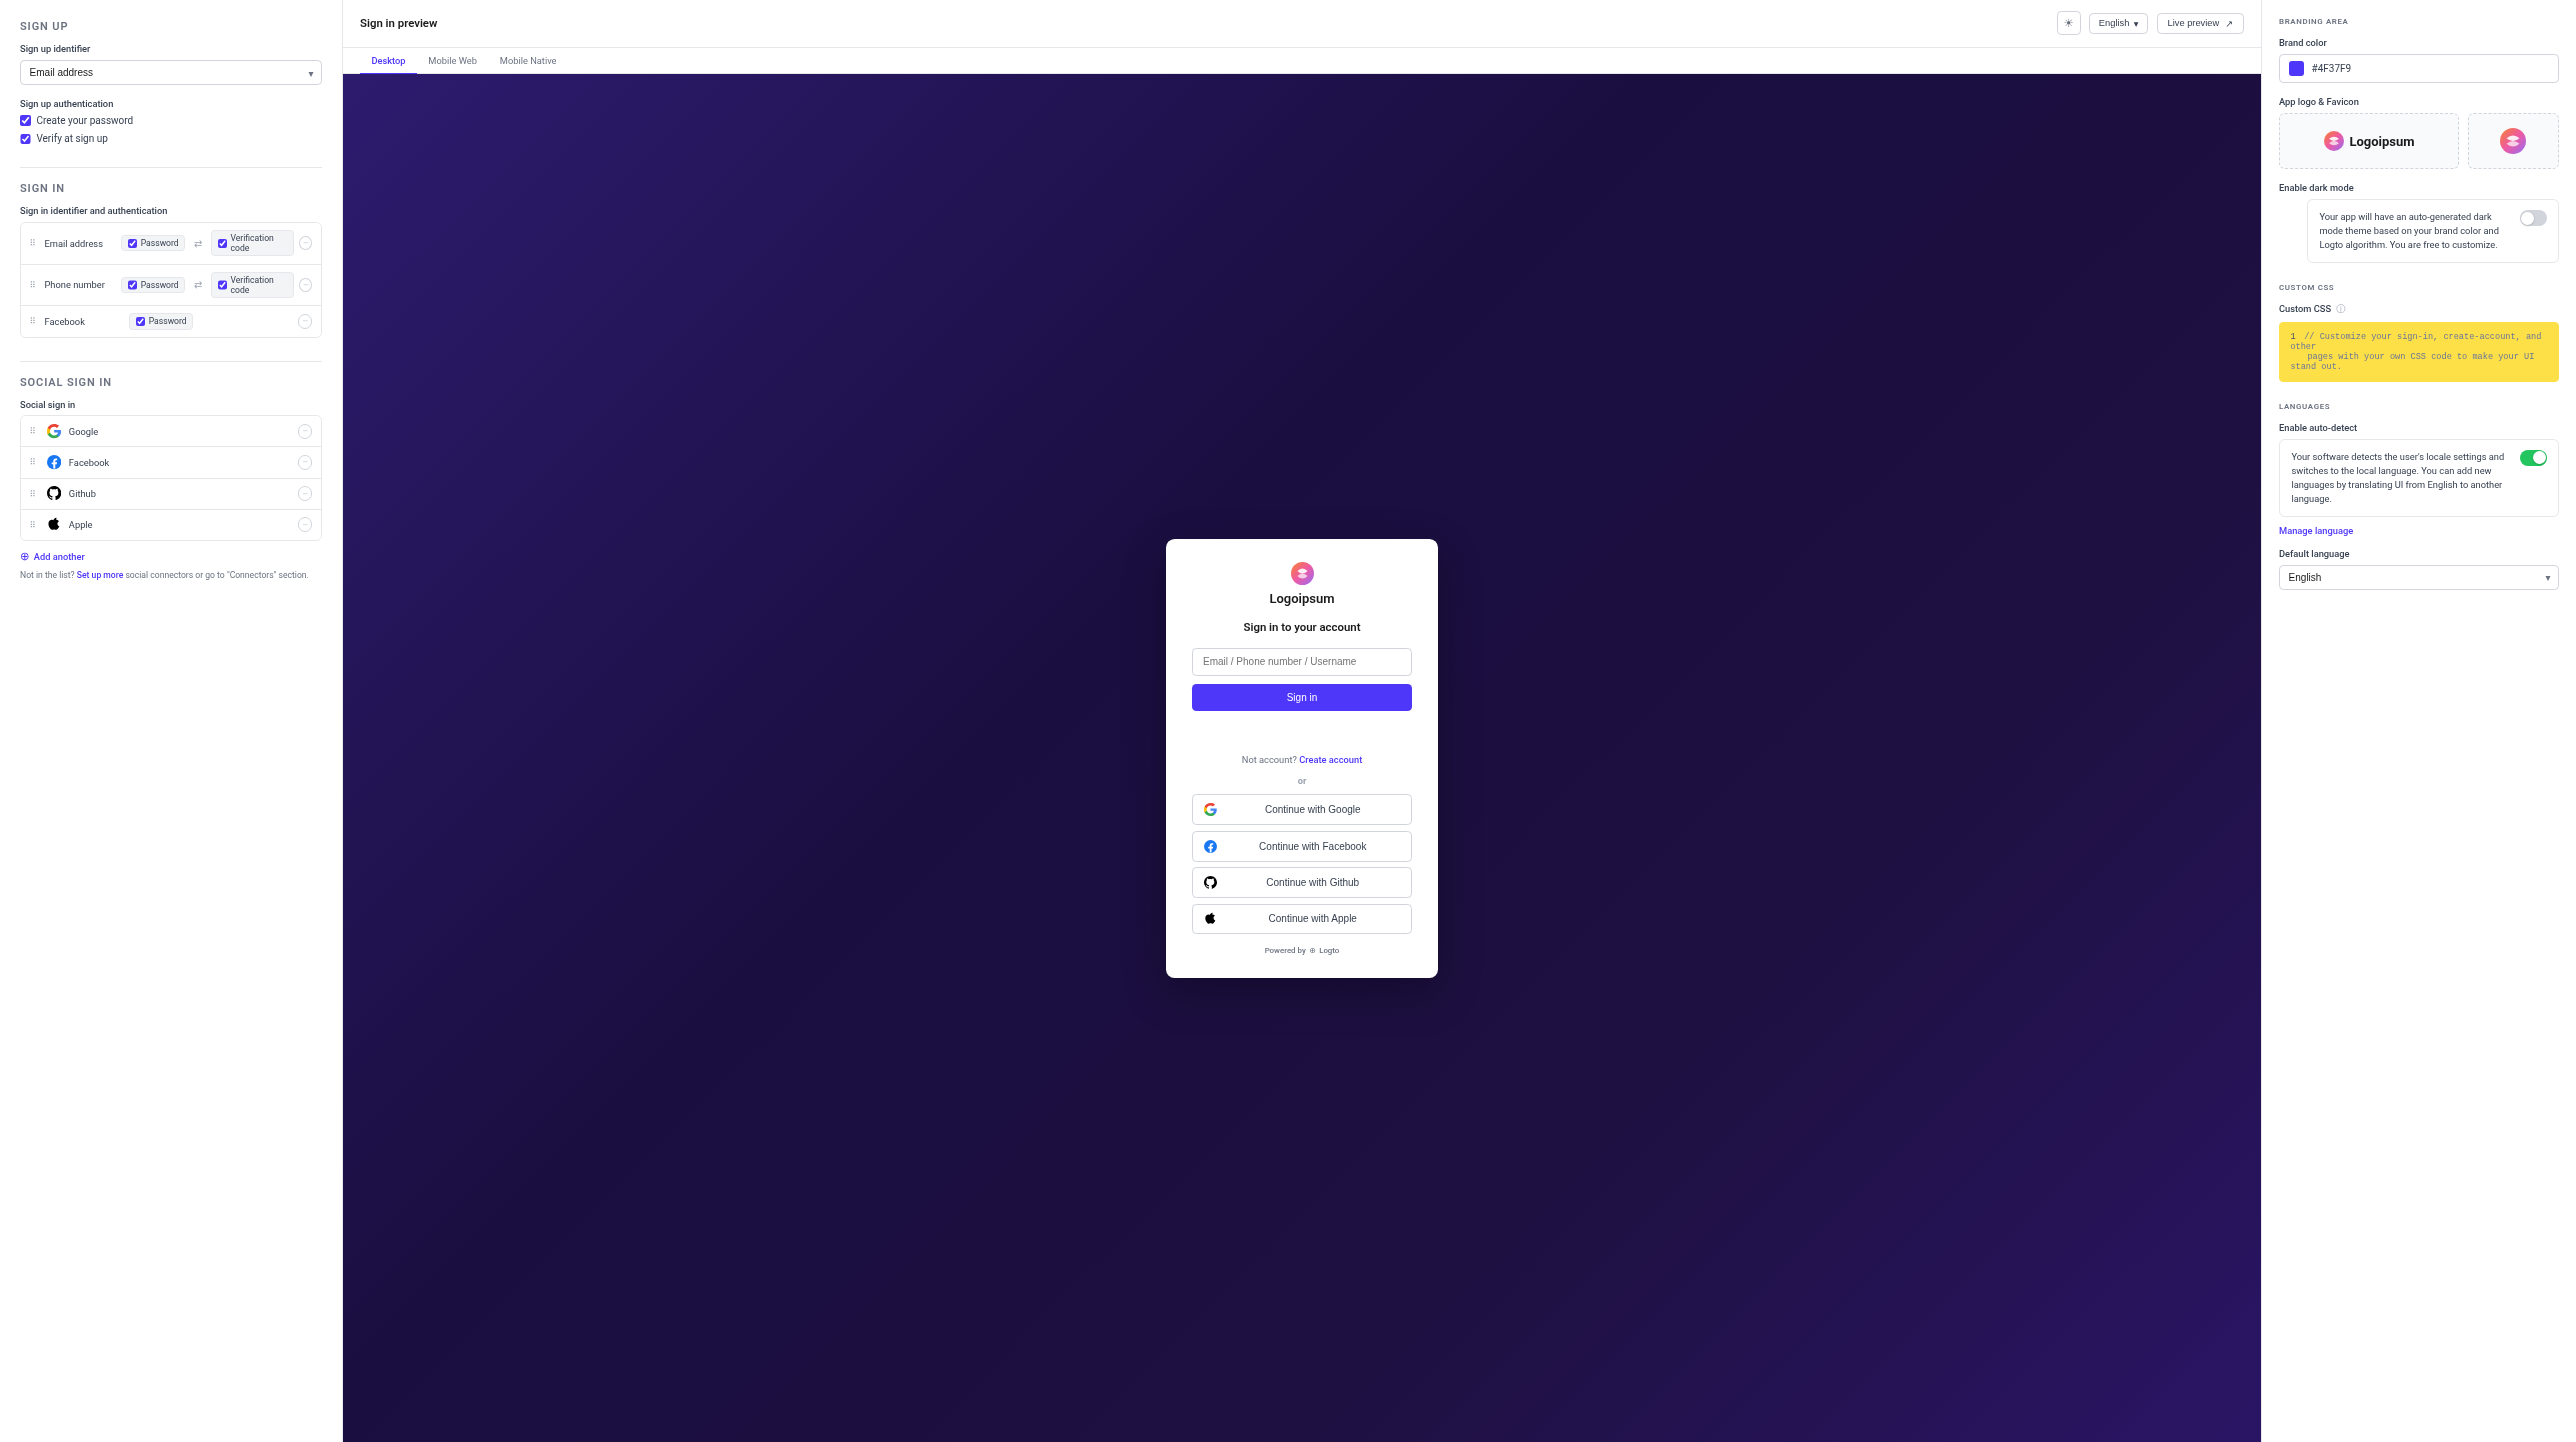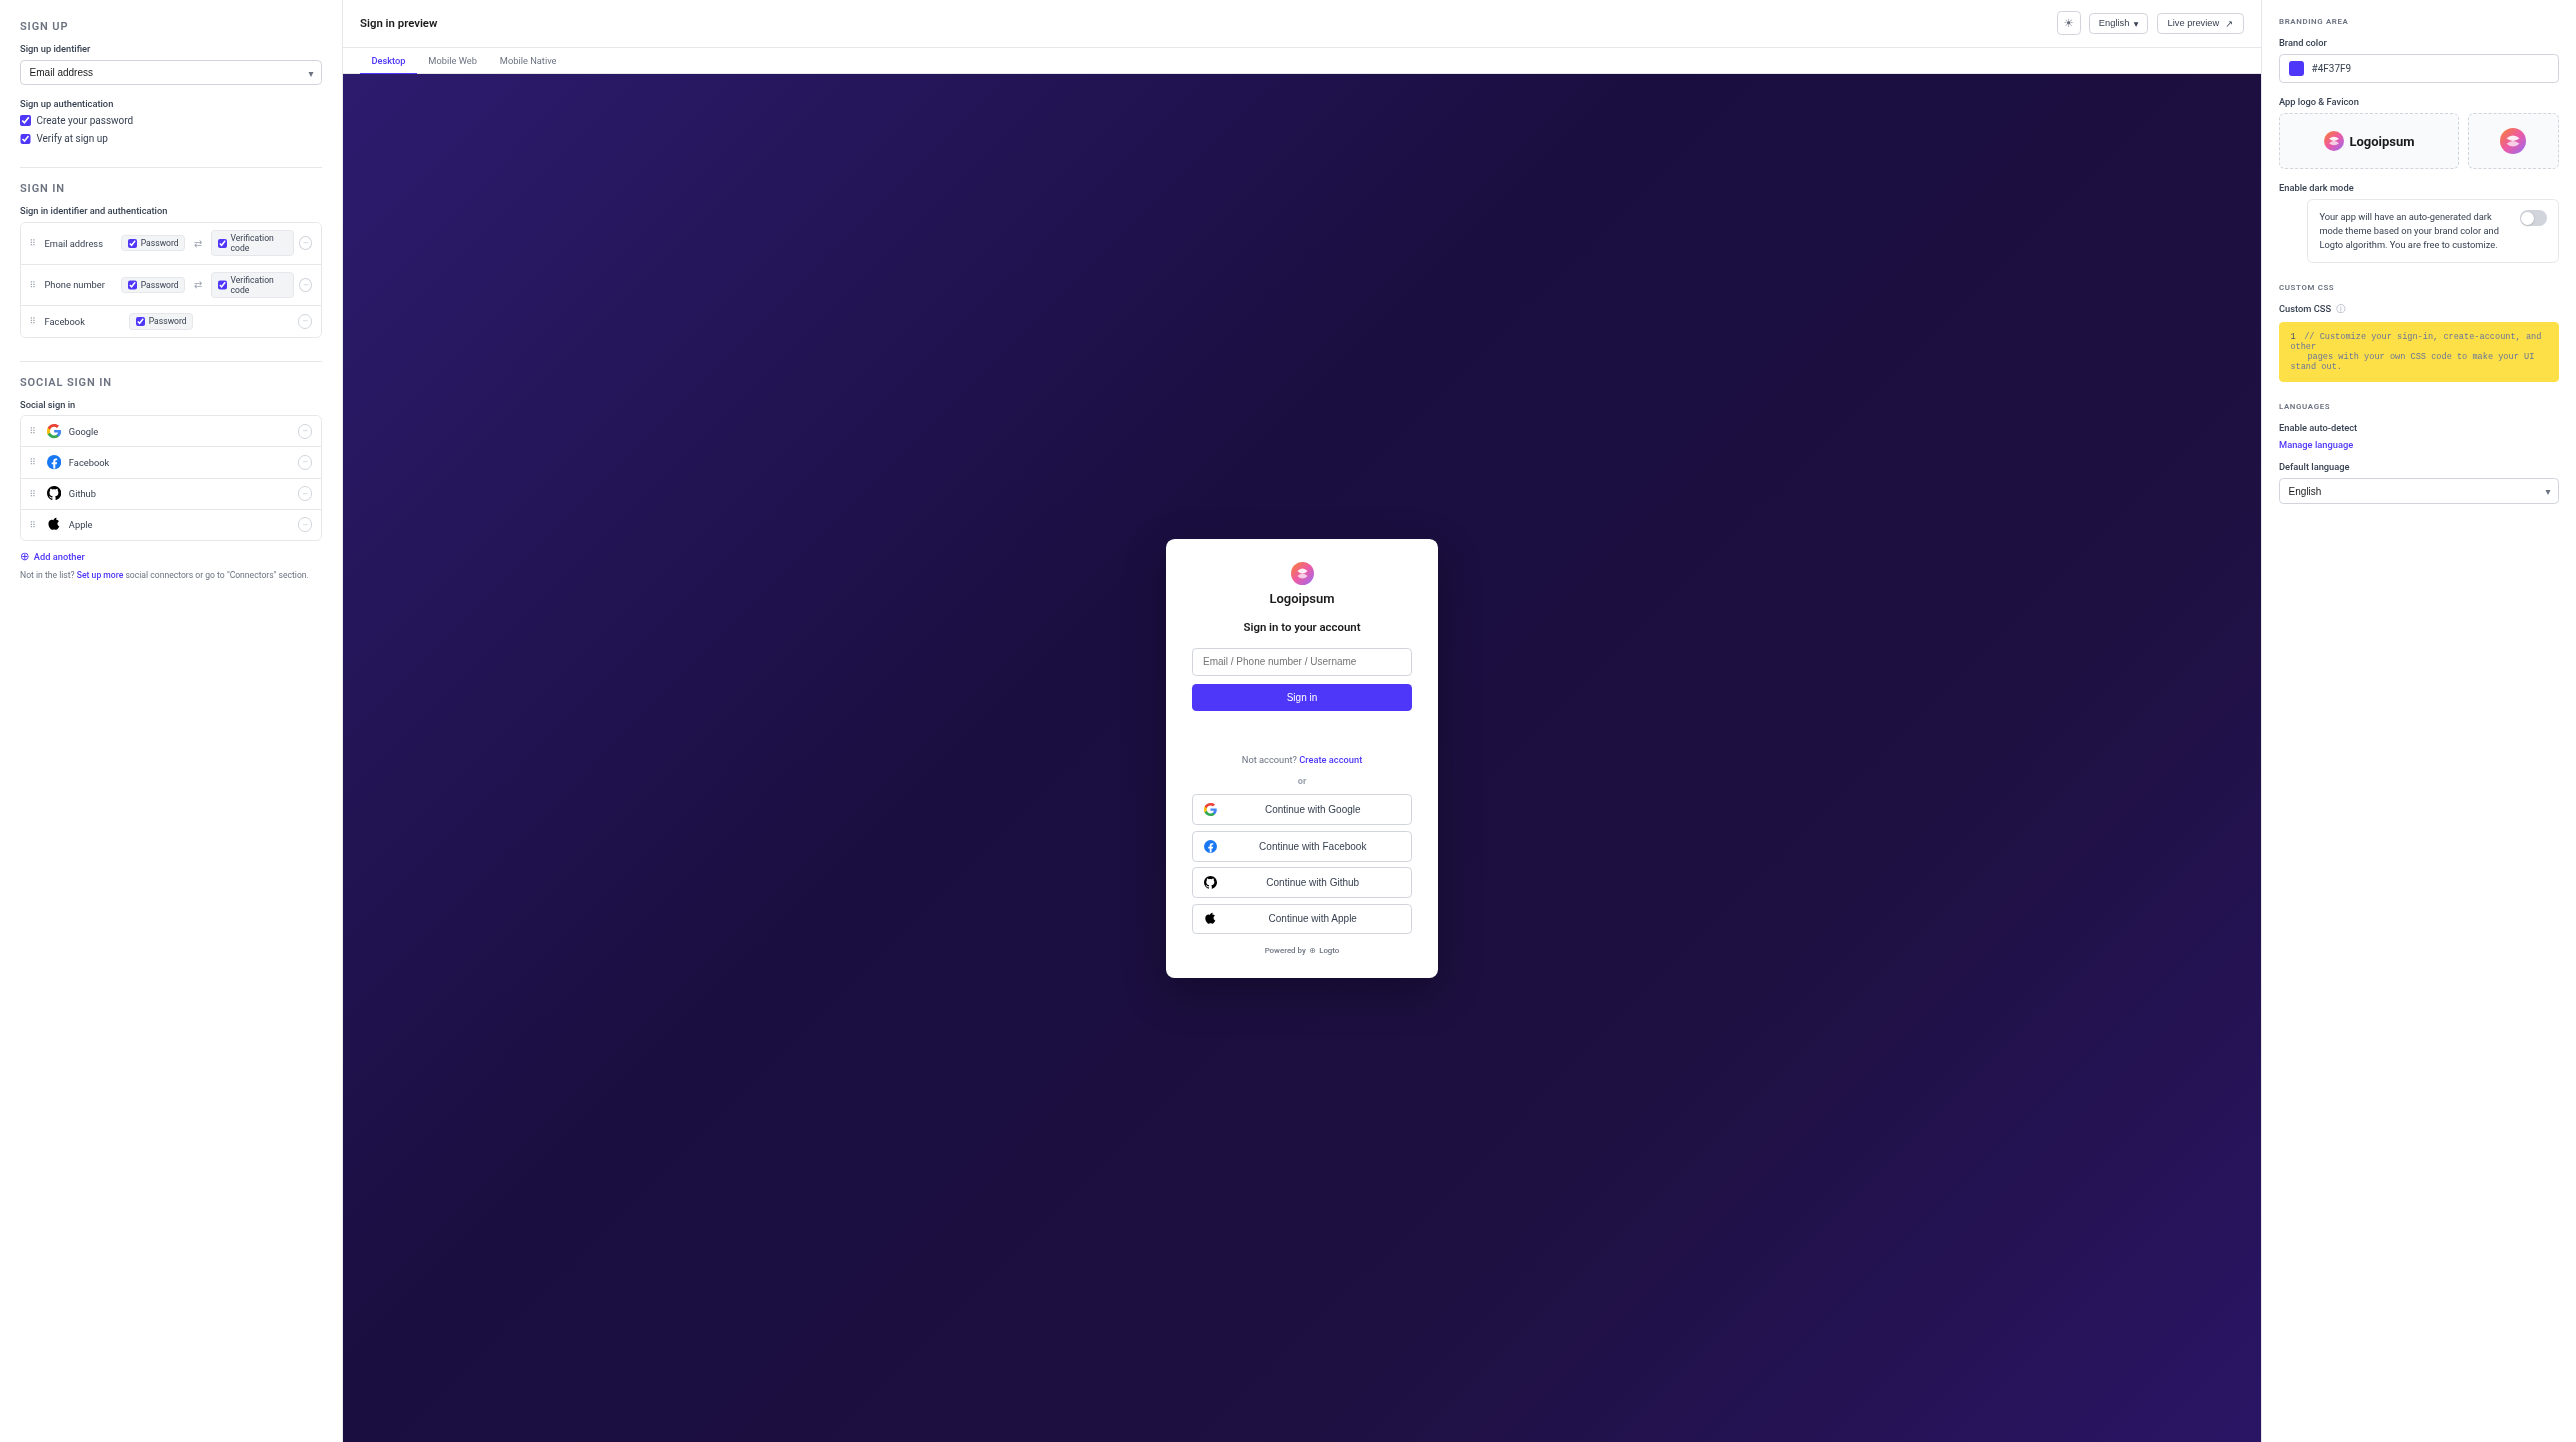--- a/index.html
+++ b/index.html
@@ -940,20 +940,24 @@
     <div class="css-editor">
       <span class="line-num">1</span><span class="css-comment">// Customize your sign-in, create-account, and other</span><br>
       <span style="margin-left: 17px;" class="css-comment">pages with your own CSS code to make your UI stand out.</span>
     </div>
   </div>
 
   <div class="right-section">
     <div class="right-section-title">LANGUAGES</div>
 
     <div class="right-field-label">Enable auto-detect</div>
+    <div class="auto-detect-box">
+      <span class="auto-detect-text">Your software detects the user's locale settings and switches to the local language. You can add new languages by translating UI from English to another language.</span>
+      <div class="toggle on"></div>
+    </div>
 
     <a href="#" class="manage-language-link">Manage language</a>
 
     <div style="margin-top: 11.4px;">
       <div class="right-field-label">Default language</div>
       <div class="right-select-wrapper">
         <select>
           <option>English</option>
           <option>Chinese</option>
           <option>Spanish</option>

